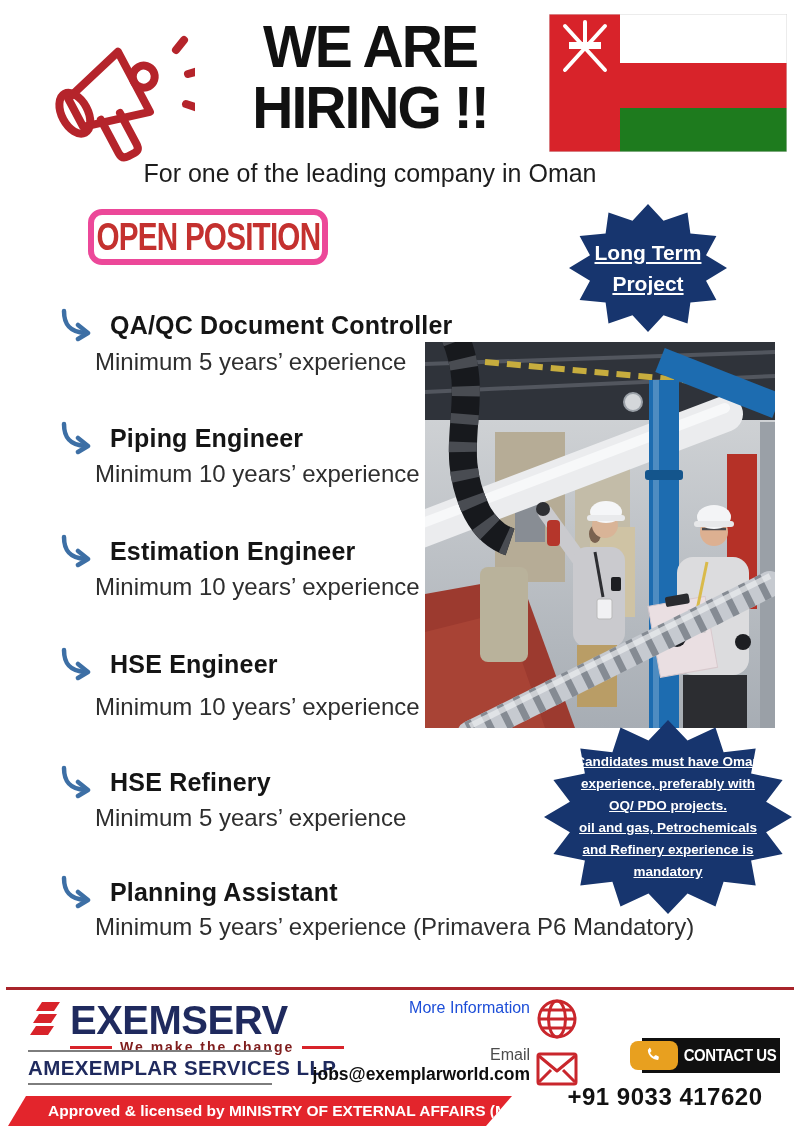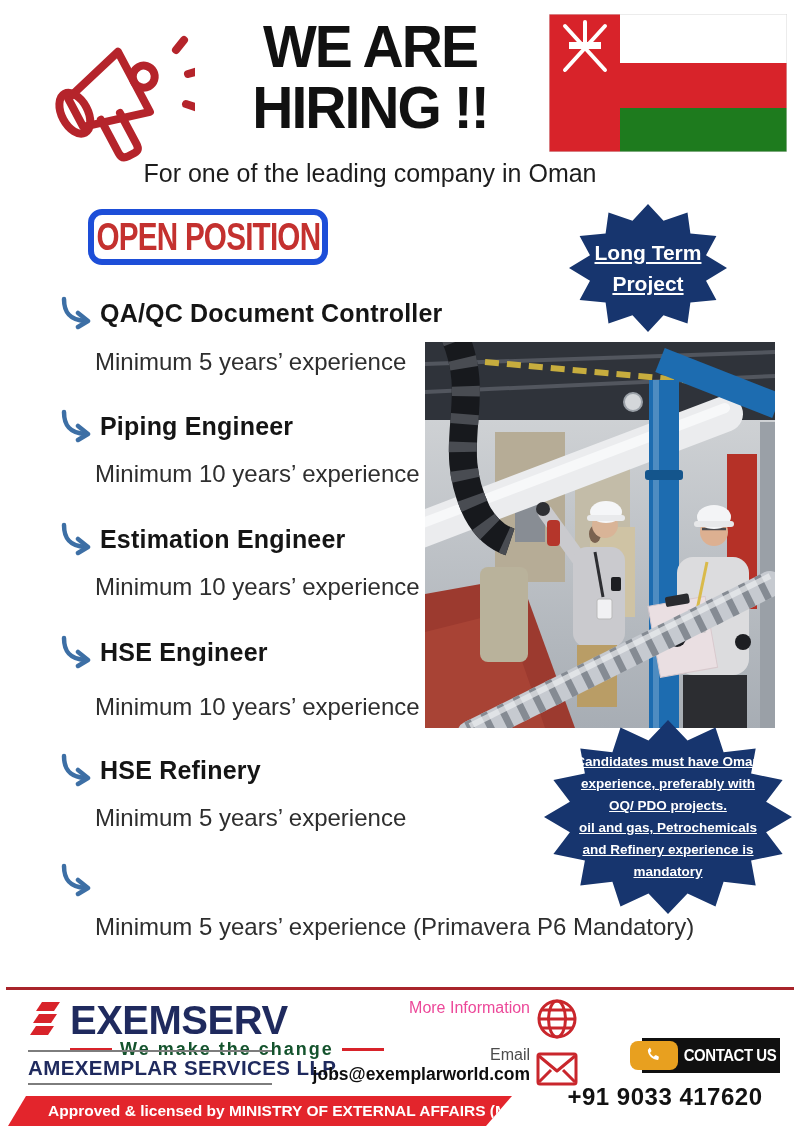--- a/index.html
+++ b/index.html
@@ -12,48 +12,48 @@
   .abs { position:absolute; }
 
   
   .title-block { left:210px; top:16px; width:320px; text-align:center; color:#111; }
   .title-line { font-size:57px; font-weight:800; letter-spacing:-2px; line-height:1.07; transform:scaleY(1.04); }
   .subtitle { left:35px; top:159px; width:670px; text-align:center; font-size:25px; color:#1d1d1d; }
 
   
   .stamp {
     left:88px; top:209px; width:240px; height:56px;
-    border:6px solid #1d4ed8; border-radius:14px;
+    border:6px solid #ec4899; border-radius:14px;
     display:flex; align-items:center; justify-content:center;
     box-shadow:inset 0 0 0 2px #fff;
   }
   .stamp-text { color:#c4312f; font-weight:800; font-size:38px; letter-spacing:-1px;
     transform:scaleX(0.78); white-space:nowrap; }
 
   
   .burst-text { position:absolute; inset:0; display:flex; flex-direction:column;
     align-items:center; justify-content:center; color:#fff; text-align:center;text-decoration:underline; }
   .lt-line { font-size:21px; font-weight:700; line-height:1.5; }
   .note-line { font-size:13.5px; font-weight:700; line-height:1.62; }
 
   
-  .job-title { left:58px; height:36px; display:flex; align-items:center; gap:4px; }
+  .job-title { left:58px; height:36px; display:flex; align-items:center; gap:14px;margin-top:12px; }
   .jt { font-size:25px; font-weight:700; color:#151515; letter-spacing:0.2px; }
   .job-exp { left:95px; font-size:24px; color:#2e2e2e; }
 
   
   .footer-topline { left:6px; top:987px; width:788px; height:3px; background:#a8242a; }
   .logo-row { left:28px; top:1000px; display:flex; align-items:flex-start; gap:8px; }
   .logo-text { font-size:40px; font-weight:800; color:#1f2a5e; letter-spacing:-0.5px; line-height:1.0; }
   .tagline-row { left:70px; top:1039px; display:flex; align-items:center; gap:8px; }
   .tag-dash { width:42px; height:3px; background:#d8232a; }
-  .tagline { font-size:18px; font-weight:700; color:#14532d; letter-spacing:2px; white-space:nowrap; }
+  .tagline { font-size:14px; font-weight:700; color:#7f1d1d; letter-spacing:2px; white-space:nowrap; }
   .gray-line { left:28px; width:244px; height:2px; background:#7d7d7d; }
   .company { left:28px; top:1056px; font-size:20.5px; font-weight:800; color:#1f2a5e; letter-spacing:0.4px; }
-  .info-label { top:999px; left:330px; width:200px; text-align:right; font-size:16px; color:#ec4899; }
+  .info-label { top:999px; left:330px; width:200px; text-align:right; font-size:16px; color:#1d4ed8; }
   .info-value { top:1017px; left:300px; width:230px; text-align:right; font-size:17.5px; font-weight:700; color:#0e0e0e; }
   .email-label { top:1046px; left:330px; width:200px; text-align:right; font-size:16px; color:#4c4c4c; }
   .email-value { top:1064px; left:300px; width:230px; text-align:right; font-size:17.5px; font-weight:700; color:#0e0e0e; }
   .contact-btn { left:630px; top:1038px; width:150px; height:35px; cursor:pointer; }
   .contact-black { position:absolute; left:12px; top:0; width:138px; height:35px; background:#101010; }
   .contact-yellow { position:absolute; left:0; top:3px; width:48px; height:29px; background:#e8a01f;
     border-radius:8px; display:flex; align-items:center; justify-content:center; }
   .contact-label { position:absolute; left:52px; top:0; width:96px; height:35px; display:flex;
     align-items:center; justify-content:center; color:#fff; font-weight:800; font-size:17px;
     letter-spacing:-0.5px; transform:scaleX(0.88); white-space:nowrap; }
@@ -160,20 +160,21 @@
     </svg>
     <span class="jt">HSE Refinery</span>
   </div>
   <div class="abs job-exp" style="top:804px;">Minimum 5 years’ experience</div>
 
   <div class="abs job-title" style="top:862px;">
     <svg width="38" height="34" viewBox="0 0 38 34">
       <path d="M6 3 C6 17 12 24 27 25" fill="none" stroke="#3d6fa5" stroke-width="4.5" stroke-linecap="round"></path>
       <path d="M20 17 L30 25 L20 31" fill="none" stroke="#3d6fa5" stroke-width="4.5" stroke-linecap="round" stroke-linejoin="round"></path>
     </svg>
+    <span class="jt">Planning Assistant</span>
   </div>
   <div class="abs job-exp" style="top:913px;">Minimum 5 years’ experience (Primavera P6 Mandatory)</div>
 
   <svg class="abs" style="left:425px; top:342px;" width="350" height="386" viewBox="0 0 350 386">
     <defs>
       <linearGradient id="bgGrad" x1="0" y1="0" x2="0" y2="1">
         <stop offset="0" stop-color="#d8dadc"></stop>
           <stop offset="1" stop-color="#a7adb4"></stop>
       </linearGradient>
     </defs>

